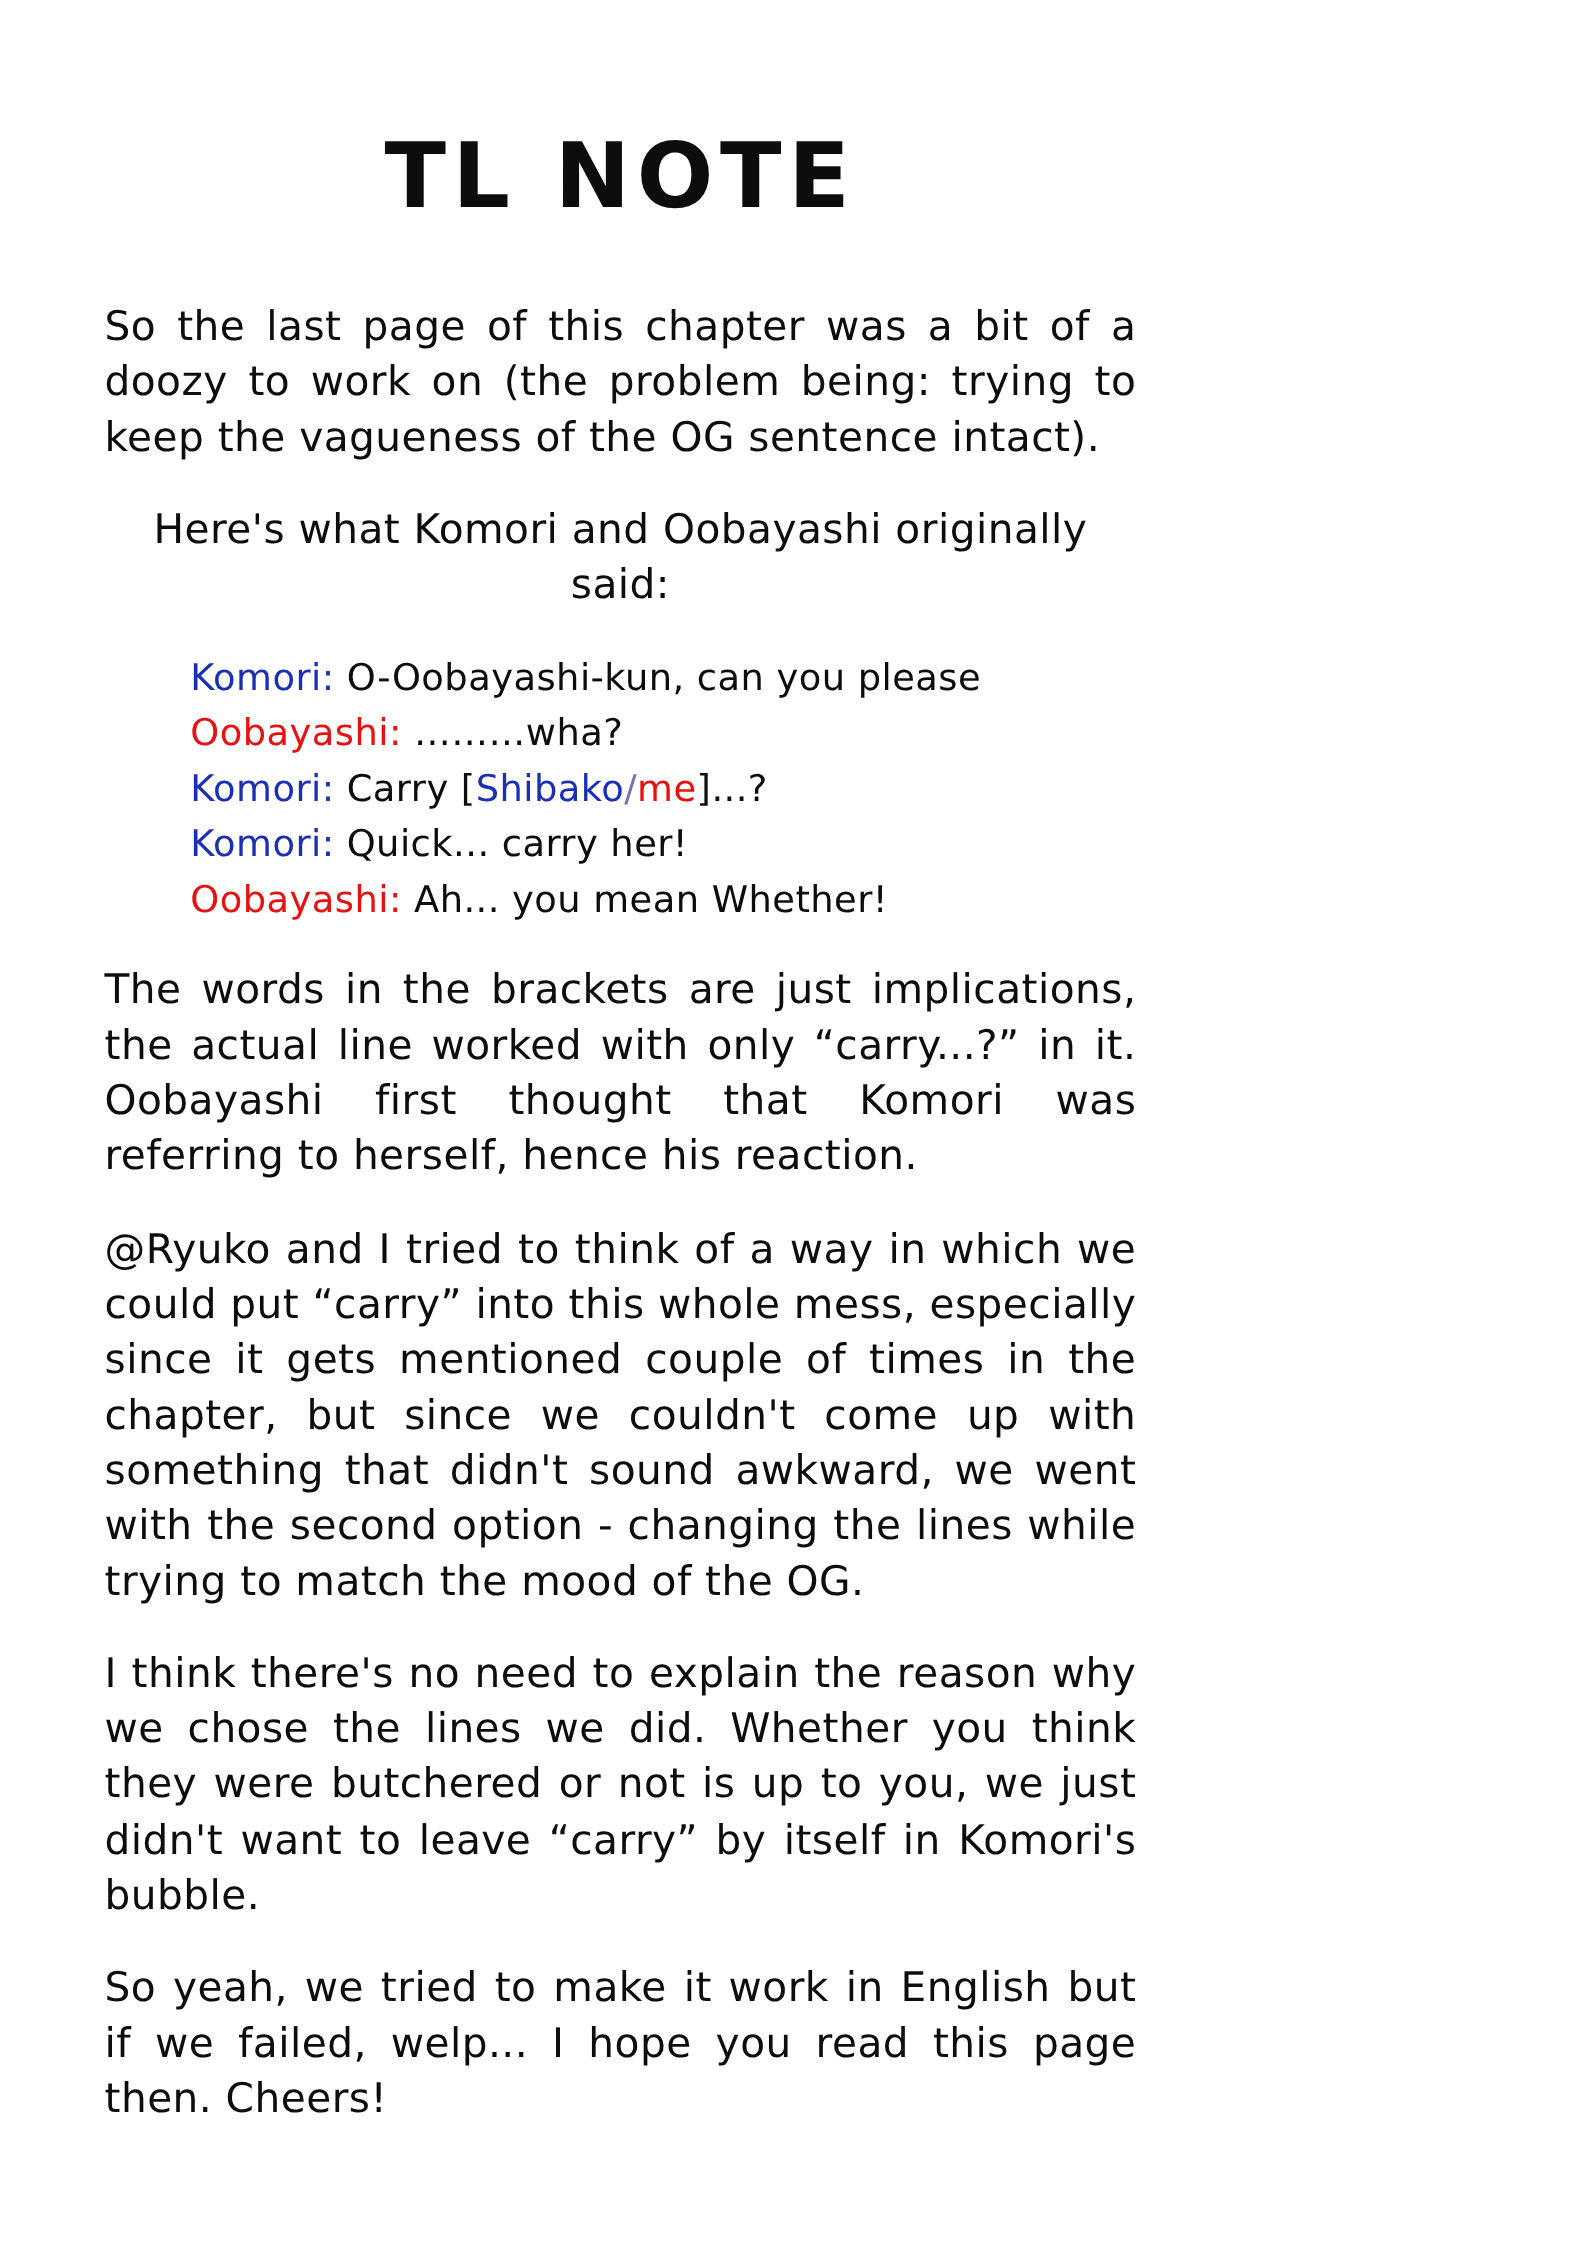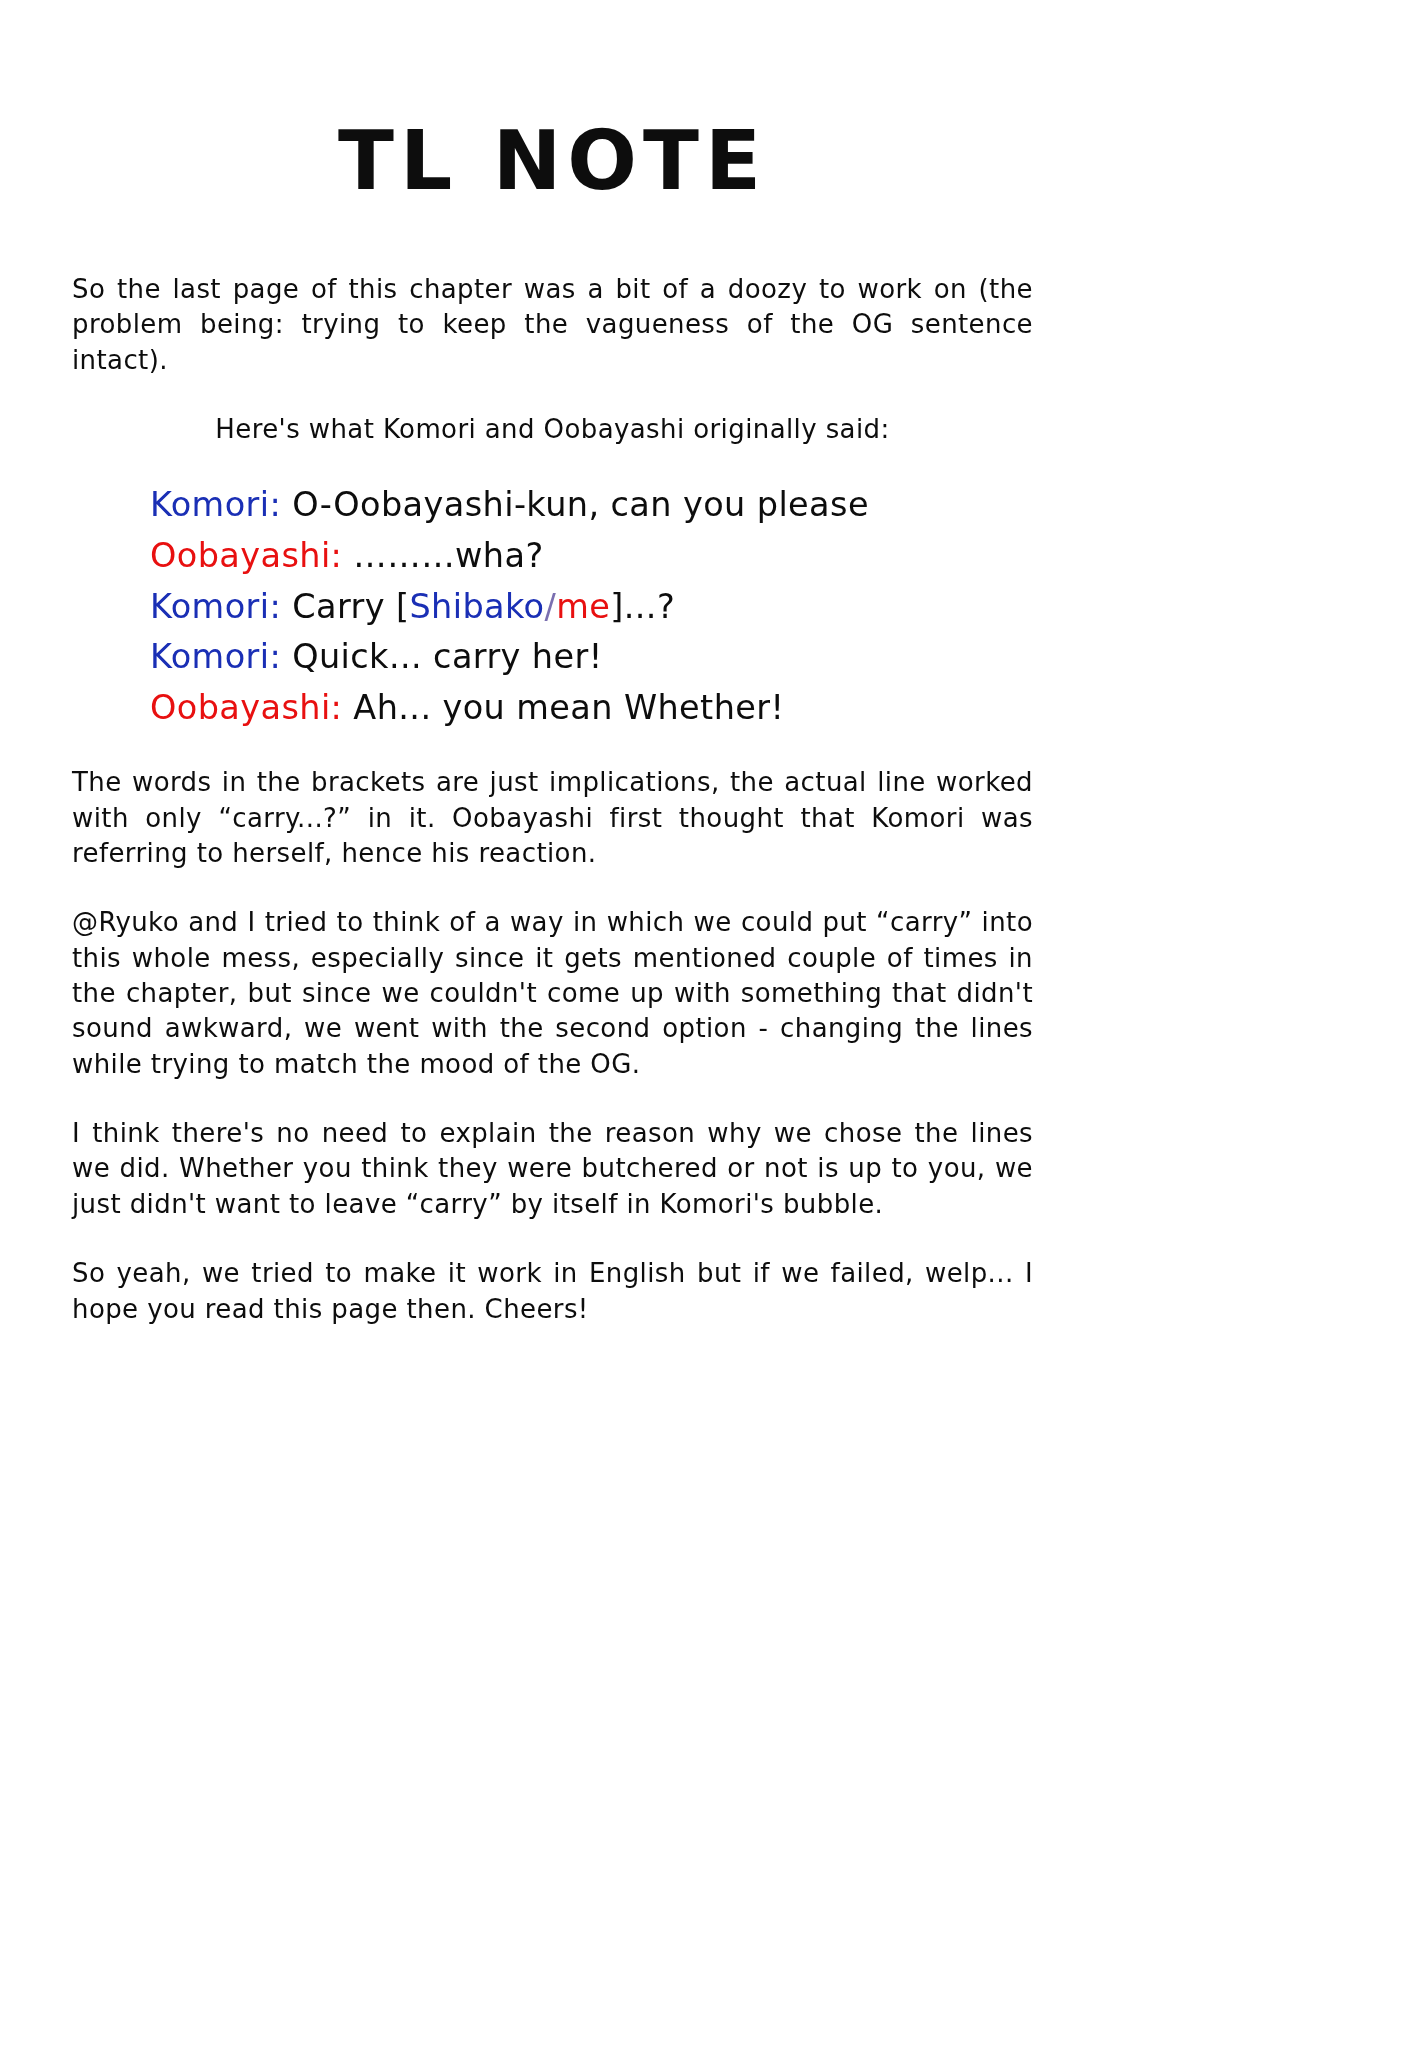--- a/index.html
+++ b/index.html
@@ -11,35 +11,35 @@
     width: 1426px;
     height: 2048px;
     font-family: "DejaVu Sans", sans-serif;
     color: #111111;
     overflow: hidden;
   }
   .page {
     width: 1128px;
     height: 2048px;
     box-sizing: border-box;
-    padding: 120px 95px 40px 72px;
+    padding: 120px 95px 40px 95px;
     position: relative;
   }
   .title {
     text-align: center;
     font-family: "DejaVu Sans", sans-serif;
     font-weight: bold;
     font-size: 82px;
     letter-spacing: 6px;
     color: #0d0d0d;
     margin: 0 0 70px 0;
     line-height: 1;
   }
   .para {
-    font-size: 26px;
+    font-size: 37px;
     line-height: 1.36;
     text-align: justify;
     color: #0d0d0d;
     margin: 0 0 34px 0;
     letter-spacing: 0.4px;
     font-weight: 500;
   }
   .para.nojustify {
     text-align: center;
   }

